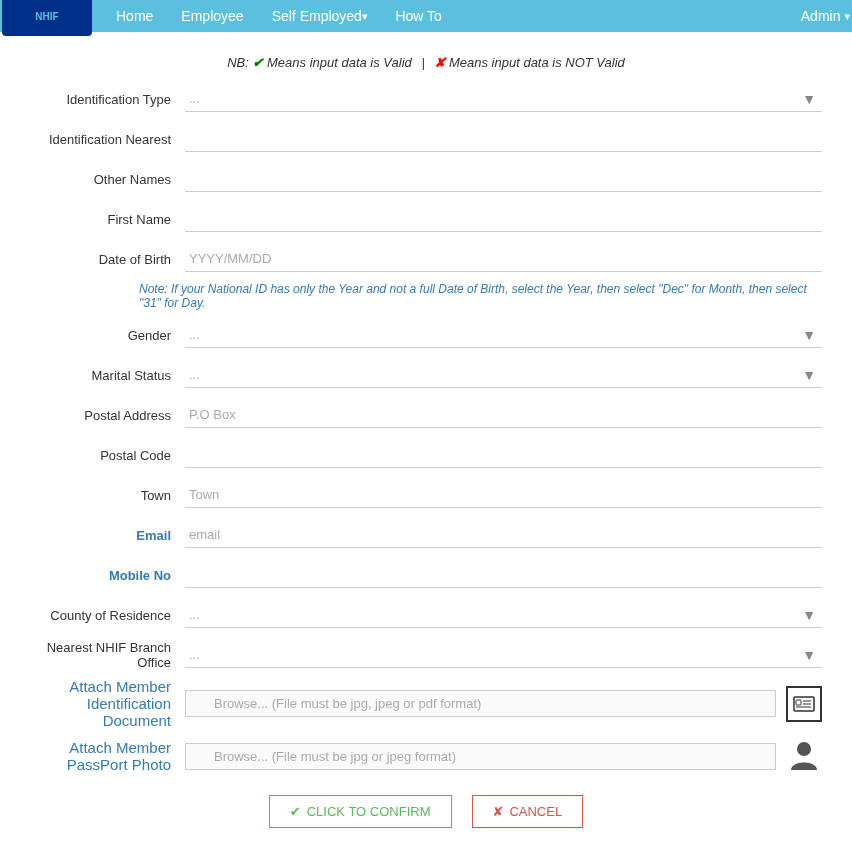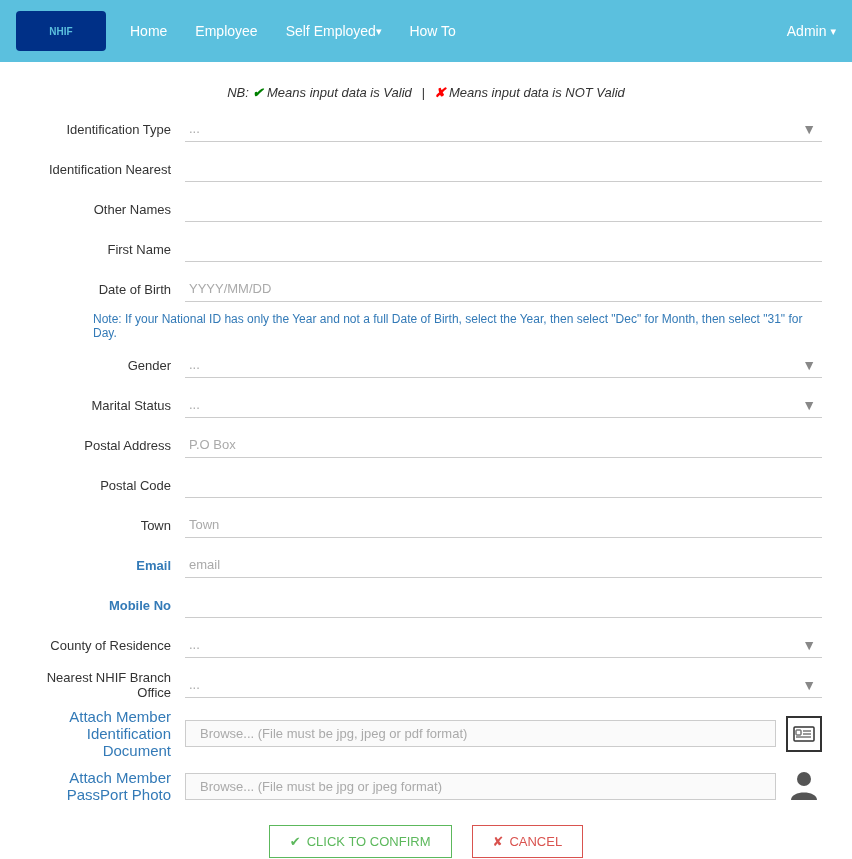--- a/index.html
+++ b/index.html
@@ -3,22 +3,22 @@
   <meta charset="utf-8">
   <style>
     * { box-sizing: border-box; margin: 0; padding: 0; }
     body { font-family: Arial, sans-serif; font-size: 13px; background: #f0f0f0; }
 
     
     .navbar {
       background: #5bc0de;
       display: flex;
       align-items: center;
-      height: 62px;
-      padding: 0 16px;
+      height: 32px;
+      padding: 0 2px;
     }
     .navbar-logo {
       width: 90px;
       height: 40px;
       background: #003087;
       border-radius: 4px;
       display: flex;
       align-items: center;
       justify-content: center;
       color: white;
@@ -118,24 +118,25 @@
       top: 50%;
       transform: translateY(-50%);
       color: #888;
       pointer-events: none;
       font-size: 14px;
     }
     .date-input {
       color: #aaa;
     }
     .note-text {
-      margin-left: 63px;
+      margin-left: 109px;
       margin-bottom: 8px;
       font-size: 12px;
       color: #337ab7;
+      font-style: italic;
     }
 
     
     .file-row {
       display: flex;
       align-items: center;
       margin-bottom: 8px;
       min-height: 38px;
     }
     .file-label {
@@ -149,21 +150,21 @@
     }
     .file-control-wrap {
       flex: 1;
       display: flex;
       align-items: center;
       gap: 10px;
     }
     .file-input-display {
       flex: 1;
       border: 1px solid #ccc;
-      padding: 5px 14px;
+      padding: 5px 28px;
       font-size: 13px;
       color: #aaa;
       background: #fafafa;
       cursor: pointer;
     }
     .file-icon {
       width: 36px;
       height: 36px;
       border: 2px solid #333;
       display: flex;

